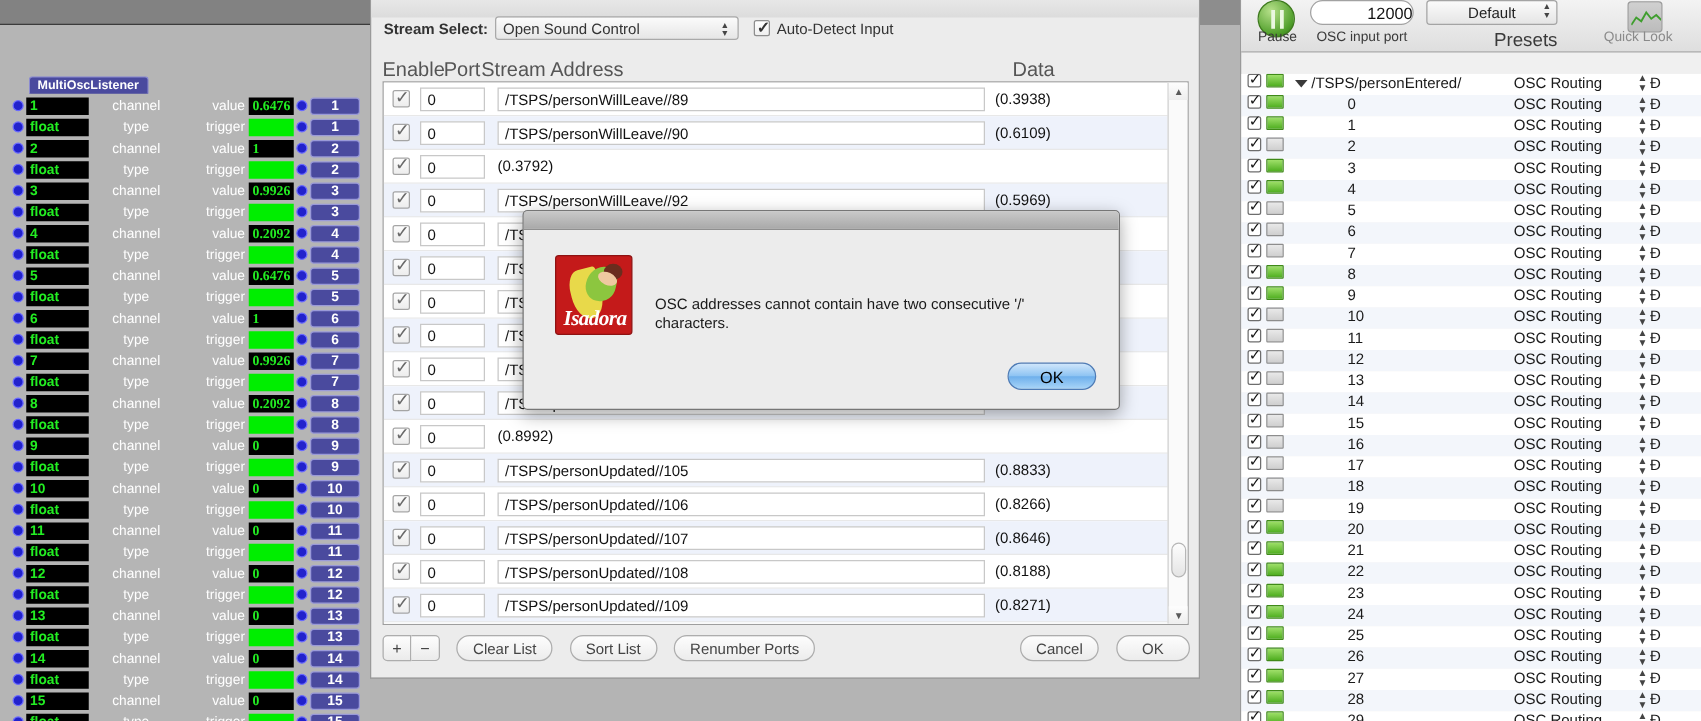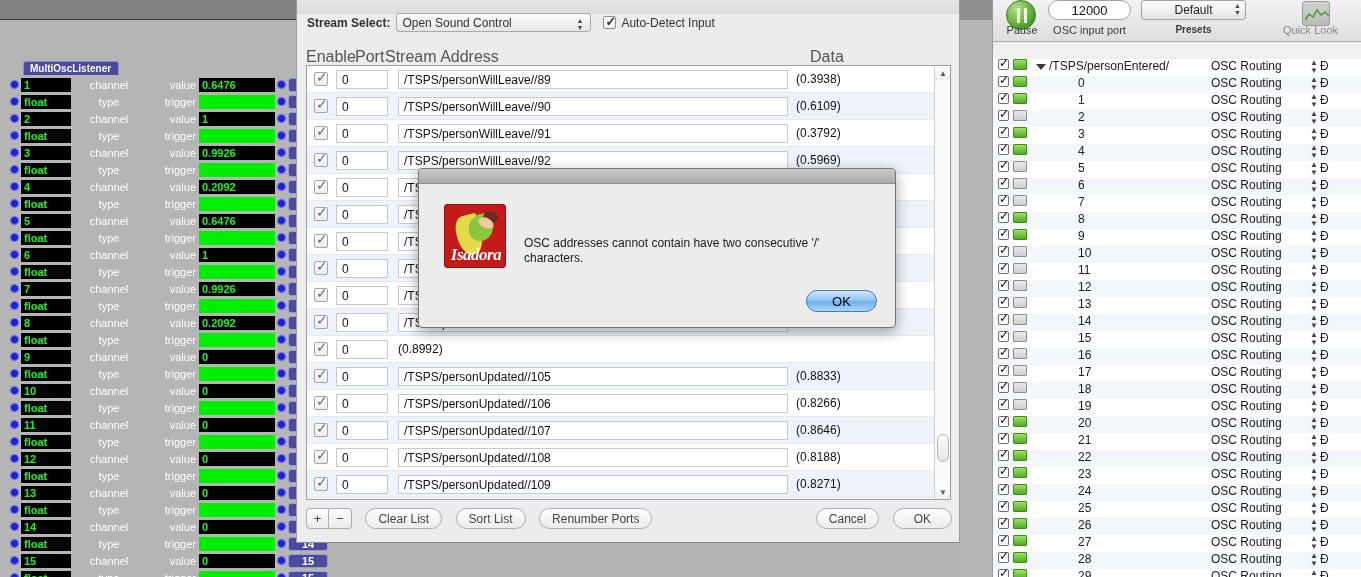--- a/index.html
+++ b/index.html
@@ -50,23 +50,23 @@
     flex: 0 0 auto;
   }
   .plabel {
     color: #ffffff; font-size: 11px; width: 52px;
     text-align: center; flex: 0 0 auto;
     font-family: "Liberation Sans", sans-serif;
     margin-left: 12px;
   }
   .plabel.r { text-align: right; padding-right: 3px; }
   .outbar {
-    background: #000000; width: 76px; height: 14px; flex: 0 0 auto;
+    background: #000000; width: 36px; height: 14px; flex: 0 0 auto;
     color: #22ee22; font-size: 11px; font-weight: bold;
-    line-height: 14px; padding-left: 3px; overflow: hidden; white-space: nowrap;
+    line-height: 14px; padding-left: 3px; overflow: hidden; white-space: nowrap; font-family: Liberation Serif, serif;
   }
   .outbar.trig { background: #00ee00; }
   .outplug {
     width: 9px; height: 9px; border-radius: 50%;
     background: #2222cc; border: 1px solid #6a6aff;
     margin: 0 2px; flex: 0 0 auto;
   }
   .outnum {
     background: #4a4a9e; border: 1px solid #9a9ad8; border-radius: 3px;
     width: 40px; height: 14px; color: #ffffff; font-weight: bold;
@@ -282,39 +282,39 @@
   }
   #pause-btn .bars i:nth-child(1) { left: 1px; }
   #pause-btn .bars i:nth-child(2) { left: 8px; }
   #lbl-pause {
     position: absolute; left: 8px; top: 24px; width: 42px; text-align: center;
     font-size: 11px; color: #3a3a3a;
   }
   #port-field {
     position: absolute; left: 55px; top: 0px; width: 83px; height: 20px;
     background: #ffffff; border: 1px solid #a2a2a2; border-radius: 10px;
-    font-size: 13px; color: #111; text-align: center; line-height: 19px;
+    font-size: 13px; color: #111; text-align: right; line-height: 19px;
   }
   #lbl-port {
     position: absolute; left: 44px; top: 24px; width: 105px; text-align: center;
     font-size: 11px; color: #3a3a3a;
   }
   #presets {
     position: absolute; left: 148px; top: 0px; width: 105px; height: 20px;
     background: linear-gradient(#fbfbfb,#e5e5e5);
     border: 1px solid #a4a4a4; border-radius: 3px;
     font-size: 12px; color: #222; text-align: center; line-height: 19px;
   }
   #presets .arrows {
     position: absolute; right: 4px; top: 1px;
     font-size: 7px; color: #444; line-height: 7px; text-align: center;
   }
   #lbl-presets {
-    position: absolute; left: 148px; top: 24px; width: 105px; text-align: center;
-    font-size: 10px; color: #3a3a3a; font-weight: bold;
+    position: absolute; left: 148px; top: 24px; width: 105px; text-align: right;
+    font-size: 15px; color: #3a3a3a;
   }
   #ql-icon {
     position: absolute; left: 309px; top: 1px; width: 28px; height: 25px;
     background: linear-gradient(#d0d0d0,#bcbcbc);
     border: 1px solid #9b9b9b; border-radius: 3px; overflow: hidden;
   }
   #ql-icon .spark {
     position: absolute; left: 2px; bottom: 3px; width: 24px; height: 14px;
   }
   #lbl-ql {
@@ -692,21 +692,20 @@
           </div>
           <div class="lrow alt">
             <span class="lchk"></span>
             <span class="lport">0</span>
             <span class="laddr">/TSPS/personWillLeave//90</span>
             <span class="ldata">(0.6109)</span>
           </div>
           <div class="lrow">
             <span class="lchk"></span>
             <span class="lport">0</span>
-            <span class="laddr">/TSPS/personWillLeave//91</span>
             <span class="ldata">(0.3792)</span>
           </div>
           <div class="lrow alt">
             <span class="lchk"></span>
             <span class="lport">0</span>
             <span class="laddr">/TSPS/personWillLeave//92</span>
             <span class="ldata">(0.5969)</span>
           </div>
           <div class="lrow">
             <span class="lchk"></span>

